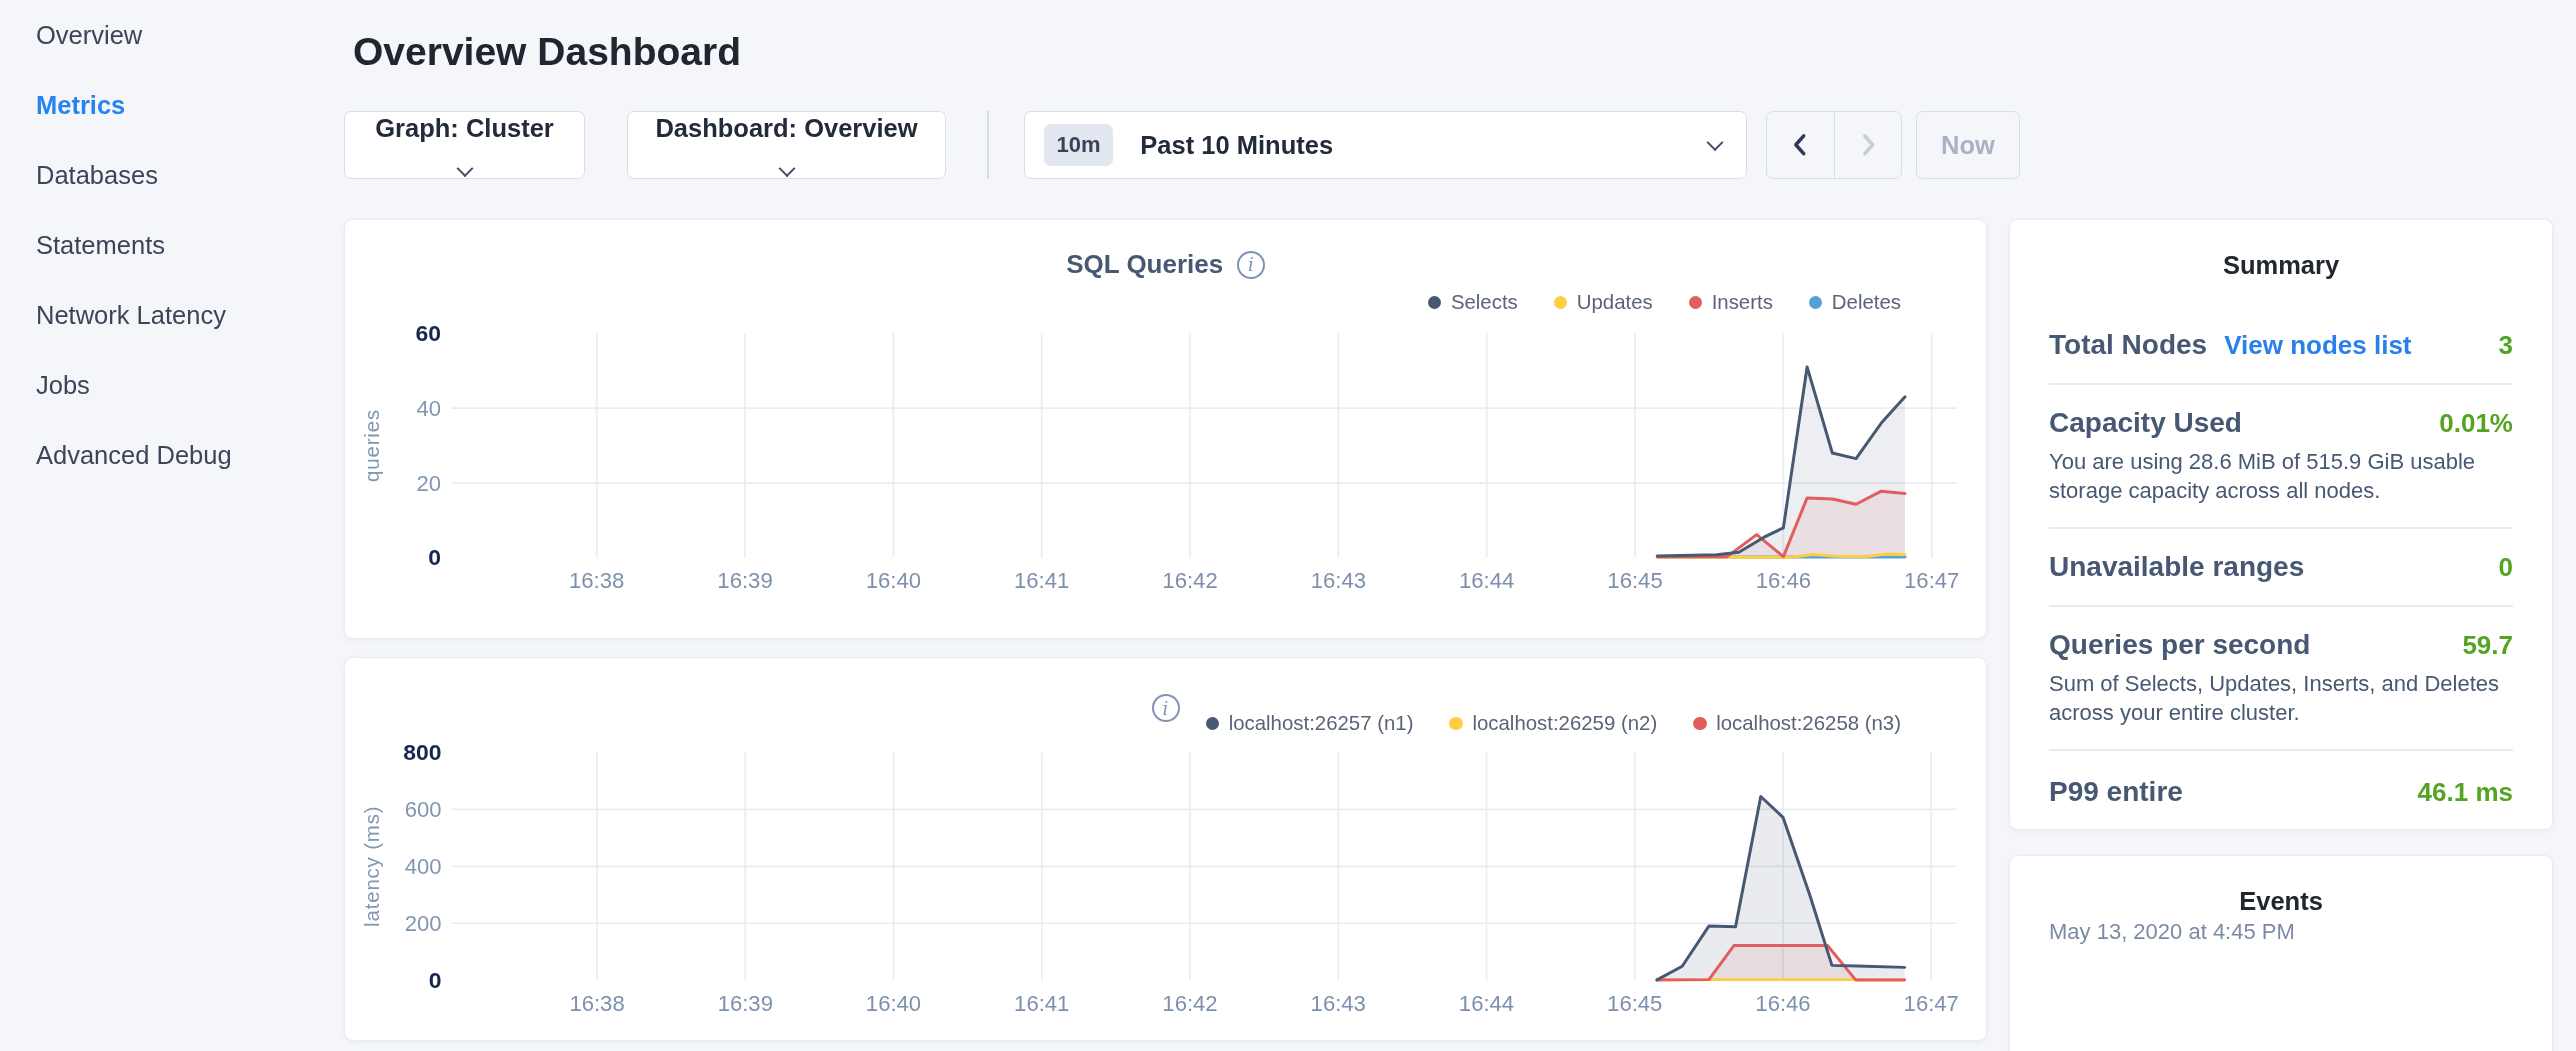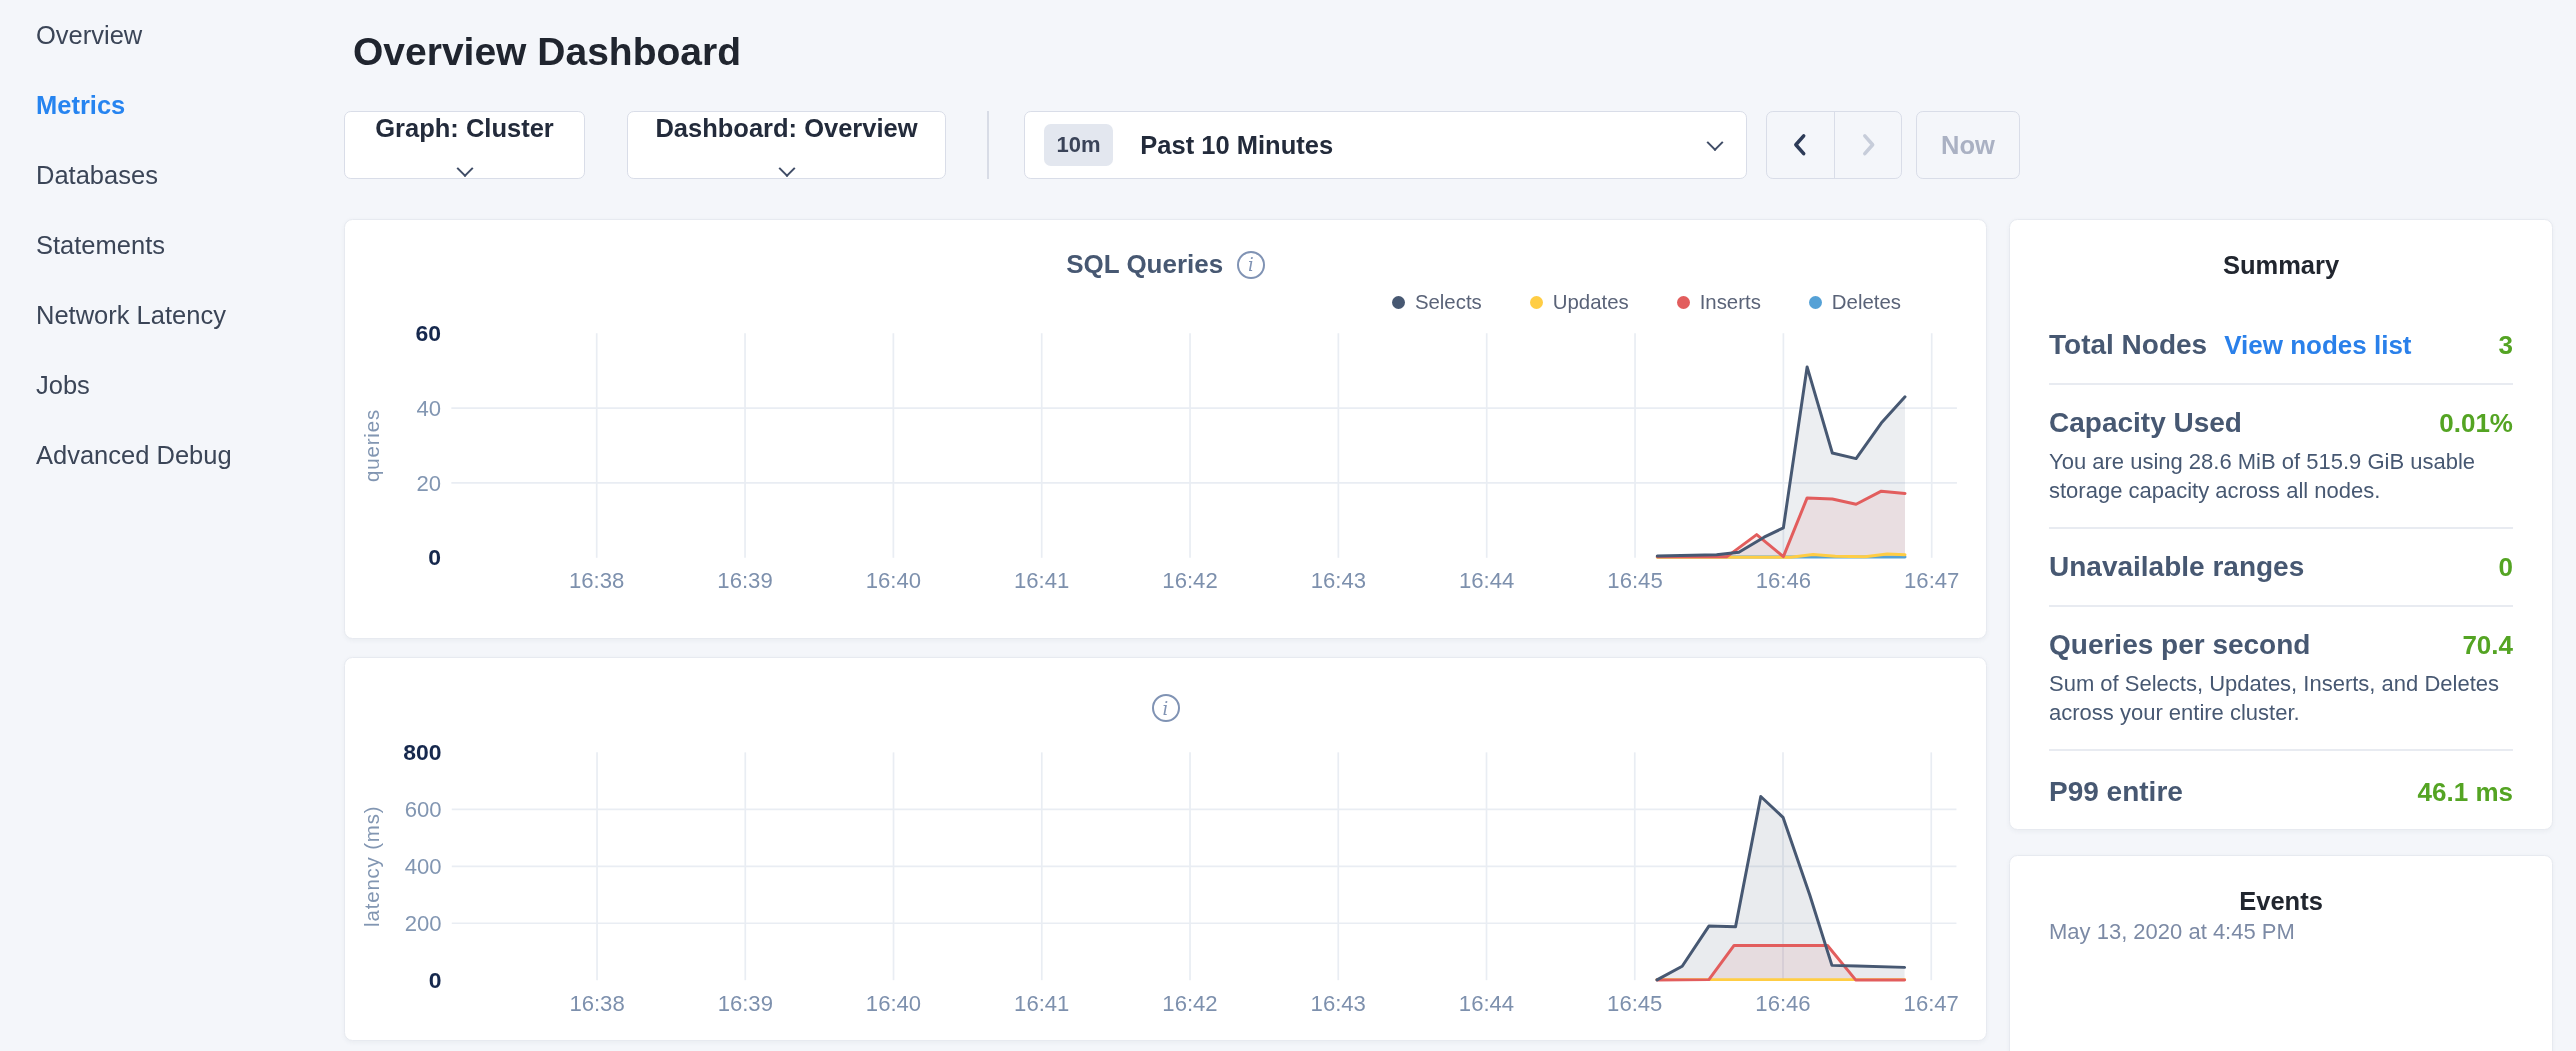--- a/index.html
+++ b/index.html
@@ -65,21 +65,21 @@
   .chart-card-2 { left:344px; top:657px;  width:1643px; height:384px; }
   .chart-head { position:absolute; left:0; width:100%; display:flex; align-items:center; justify-content:center; gap:13.6px; }
   .chart-card-1 .chart-head { top:29px; }
   .chart-card-2 .chart-head { top:36px; }
   .chart-title { font-size:26px; font-weight:700; color:#475872; }
   .info-icon {
     width:28px; height:28px; border:2.1px solid #8093b4; border-radius:50%;
     display:inline-flex; align-items:center; justify-content:center;
     color:#8093b4; font-size:18px; font-family:"DejaVu Serif", serif; font-style:italic;
   }
-  .legend { position:absolute; right:85px; display:flex; gap:48px; }
+  .legend { position:absolute; right:85px; display:flex; gap:36px; }
   .chart-card-1 .legend { top:71px; }
   .chart-card-2 .legend { top:54px; }
   .legend-item { display:flex; align-items:center; gap:9.4px; font-size:20.4px; color:#5a6378; }
   .legend-dot { width:13.6px; height:13.6px; border-radius:50%; flex:0 0 auto; }
   .plot-svg { position:absolute; left:0; top:0; }
   svg text { font-family:"Liberation Sans", sans-serif; }
   
   .summary-card { left:2009px; top:219px; width:544px; height:611px; padding:0 39px; }
   .events-card  { left:2009px; top:855px; width:544px; height:238px; padding:0 39px; }
   .panel-title { margin:31px 0 0 0; text-align:center; font-size:25.5px; font-weight:700; color:#21262f; }
@@ -195,20 +195,34 @@
         <path d="M 1542.7438423645315 395.68 L 1624.704433497536 395.68 L 1659.581280788177 369.72 L 1690.9704433497534 395.68 L 1718.8719211822652 326.6 L 1748.5172413793096 327.92 L 1776.4187192118227 334.08 L 1806.064039408866 318.68 L 1833.965517241379 321.32" fill="none" stroke="#e25d5d" stroke-width="3.5" stroke-linejoin="round" stroke-linecap="round"></path>
         <path d="M 1542.7438423645315 394.8 L 1612.497536945812 393.48 L 1638.6551724137933 390.4 L 1668.3004926108367 372.8 L 1690.9704433497534 361.8 L 1718.8719211822652 172.6 L 1748.5172413793096 273.8 L 1776.4187192118227 280.4 L 1806.064039408866 238.6 L 1833.965517241379 207.8" fill="none" stroke="#475872" stroke-width="3.5" stroke-linejoin="round" stroke-linecap="round"></path>
       </svg>
     </div>
 </div>
 
 <div class="card chart-card-2">
   <div class="chart-head">
     <span class="info-icon">i</span>
   </div>
+  <div class="legend">
+      <span class="legend-item">
+        <span class="legend-dot" style="background: rgb(71, 88, 114);"></span>
+        <span>localhost:26257 (n1)</span>
+      </span>
+      <span class="legend-item">
+        <span class="legend-dot" style="background: rgb(255, 205, 68);"></span>
+        <span>localhost:26259 (n2)</span>
+      </span>
+      <span class="legend-item">
+        <span class="legend-dot" style="background: rgb(226, 93, 93);"></span>
+        <span>localhost:26258 (n3)</span>
+      </span>
+    </div>
   <div>
       <svg width="1640" height="380" viewBox="0 0 1928 447" class="plot-svg">
         <line x1="295.89655172413745" y1="111" x2="295.89655172413745" y2="379" stroke="#e9edf3" stroke-width="2"></line>
         <text x="295.89655172413745" y="415" text-anchor="middle" font-size="26" fill="#7d90ad">16:38</text>
         <line x1="470.2807881773394" y1="111" x2="470.2807881773394" y2="379" stroke="#e9edf3" stroke-width="2"></line>
         <text x="470.2807881773394" y="415" text-anchor="middle" font-size="26" fill="#7d90ad">16:39</text>
         <line x1="644.6650246305414" y1="111" x2="644.6650246305414" y2="379" stroke="#e9edf3" stroke-width="2"></line>
         <text x="644.6650246305414" y="415" text-anchor="middle" font-size="26" fill="#7d90ad">16:40</text>
         <line x1="819.0492610837433" y1="111" x2="819.0492610837433" y2="379" stroke="#e9edf3" stroke-width="2"></line>
         <text x="819.0492610837433" y="415" text-anchor="middle" font-size="26" fill="#7d90ad">16:41</text>
@@ -267,21 +281,21 @@
     <div class="sum-line">
       <span class="sum-label">Unavailable ranges</span>
       <span class="sum-value">0</span>
     </div>
   </div>
   <div class="sum-sep" style="margin-top:22px;"></div>
 
   <div class="sum-row" style="margin-top:22px;">
     <div class="sum-line">
       <span class="sum-label">Queries per second</span>
-      <span class="sum-value">70.4</span>
+      <span class="sum-value">59.7</span>
     </div>
     <p class="sum-desc">Sum of Selects, Updates, Inserts, and Deletes across your entire cluster.</p>
   </div>
   <div class="sum-sep" style="margin-top:22px;"></div>
 
   <div class="sum-row" style="margin-top:25.5px;">
     <div class="sum-line">
       <span class="sum-label">P99 entire</span>
       <span class="sum-value">46.1 ms</span>
     </div>

